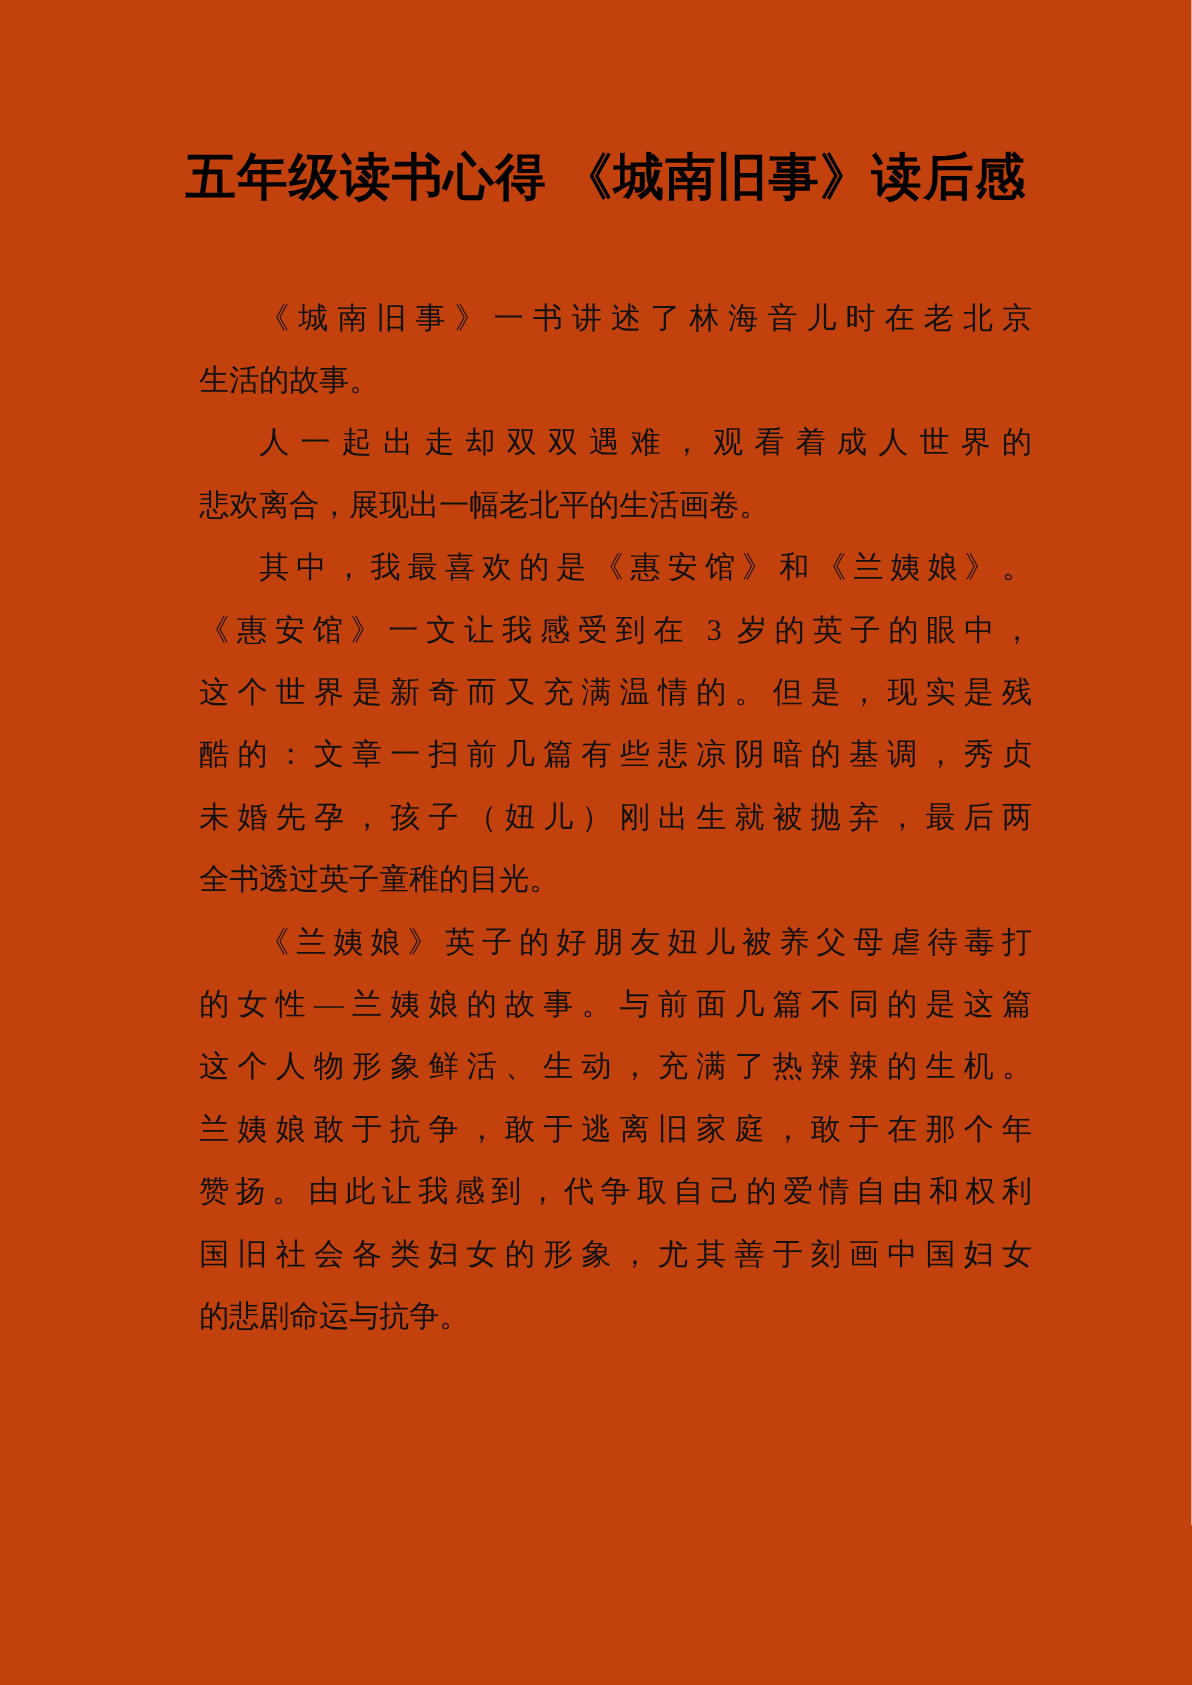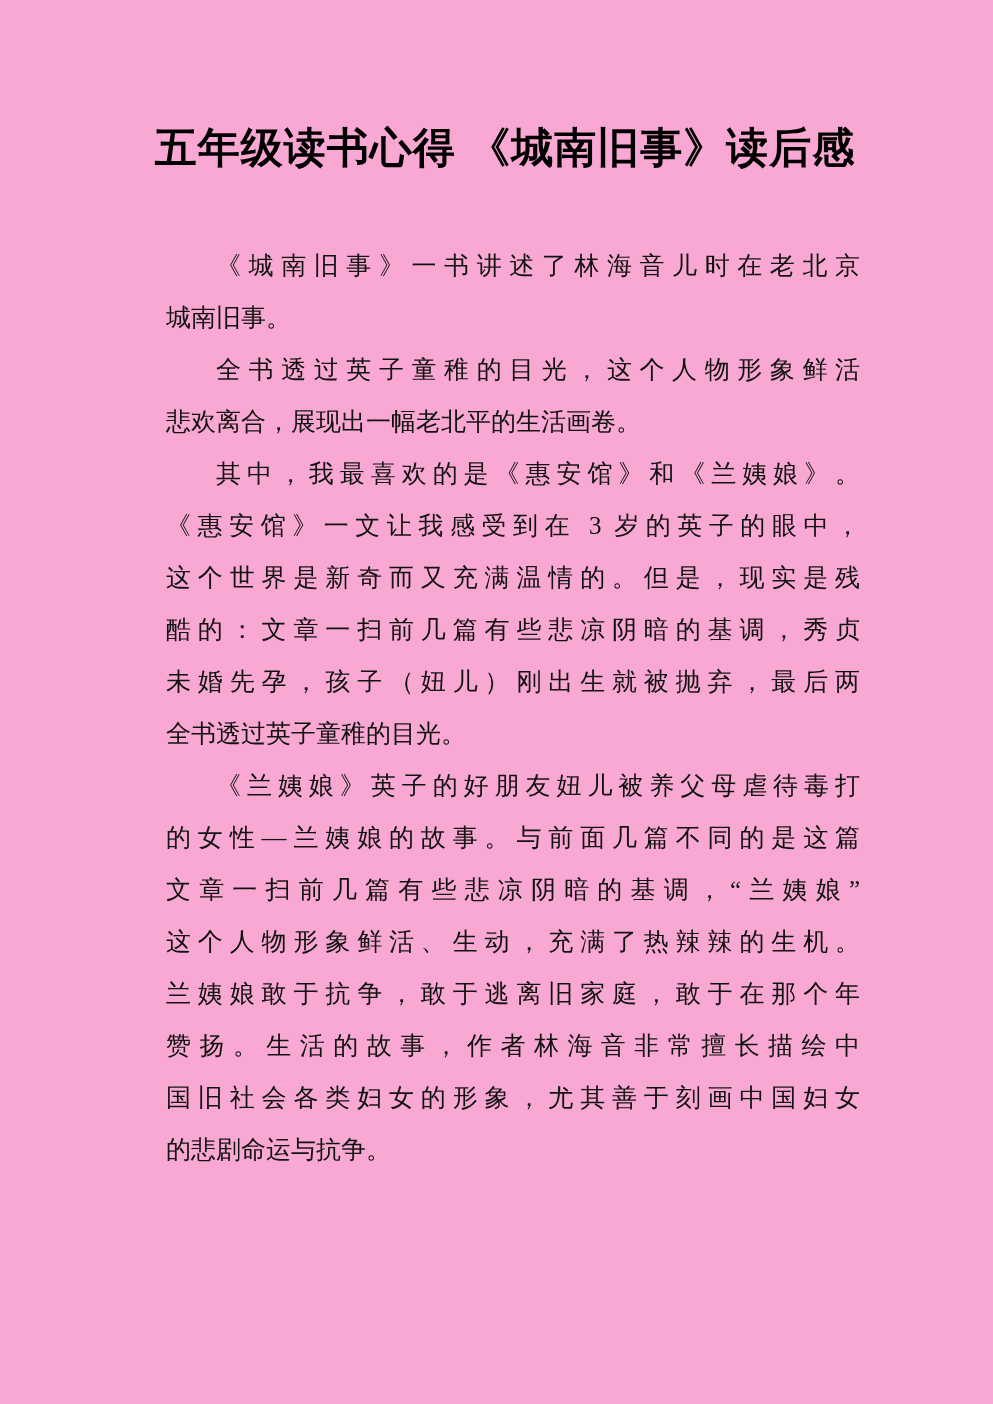--- a/index.html
+++ b/index.html
@@ -4,21 +4,21 @@
 <style>
   html, body {
     margin: 0;
     padding: 0;
     background: #ffffff;
   }
   .page {
     position: relative;
     width: 993px;
     height: 1404px;
-    background: #f9a8d4;
+    background: #c2410c;
     overflow: hidden;
     font-family: "Liberation Serif", serif;
   }
   .doc-title {
     position: absolute;
     top: 122px;
     left: 150px;
     width: 710px;
     text-align: center;
     font-family: "Liberation Sans", sans-serif;
@@ -61,42 +61,41 @@
 <body>
 
 <div class="page">
 
   <div class="doc-title">五年级读书心得 《城南旧事》读后感</div>
 
   <div class="doc-body">
 
     <div class="paragraph">
       <div class="text-line first">《城南旧事》一书讲述了林海音儿时在老北京</div>
-      <div class="text-line para-end">城南旧事。</div>
+      <div class="text-line para-end">生活的故事。</div>
     </div>
 
     <div class="paragraph">
-      <div class="text-line first">全书透过英子童稚的目光，这个人物形象鲜活</div>
+      <div class="text-line first">人一起出走却双双遇难，观看着成人世界的</div>
       <div class="text-line para-end">悲欢离合，展现出一幅老北平的生活画卷。</div>
     </div>
 
     <div class="paragraph">
       <div class="text-line first">其中，我最喜欢的是《惠安馆》和《兰姨娘》。</div>
       <div class="text-line">《惠安馆》一文让我感受到在 3 岁的英子的眼中，</div>
       <div class="text-line">这个世界是新奇而又充满温情的。但是，现实是残</div>
       <div class="text-line">酷的：文章一扫前几篇有些悲凉阴暗的基调，秀贞</div>
       <div class="text-line">未婚先孕，孩子（妞儿）刚出生就被抛弃，最后两</div>
       <div class="text-line para-end">全书透过英子童稚的目光。</div>
     </div>
 
     <div class="paragraph">
       <div class="text-line first">《兰姨娘》英子的好朋友妞儿被养父母虐待毒打</div>
       <div class="text-line">的女性—兰姨娘的故事。与前面几篇不同的是这篇</div>
-      <div class="text-line">文章一扫前几篇有些悲凉阴暗的基调，“兰姨娘”</div>
       <div class="text-line">这个人物形象鲜活、生动，充满了热辣辣的生机。</div>
       <div class="text-line">兰姨娘敢于抗争，敢于逃离旧家庭，敢于在那个年</div>
-      <div class="text-line">赞扬。生活的故事，作者林海音非常擅长描绘中</div>
+      <div class="text-line">赞扬。由此让我感到，代争取自己的爱情自由和权利</div>
       <div class="text-line">国旧社会各类妇女的形象，尤其善于刻画中国妇女</div>
       <div class="text-line para-end">的悲剧命运与抗争。</div>
     </div>
 
   </div>
 </div>
 
 </body></html>

